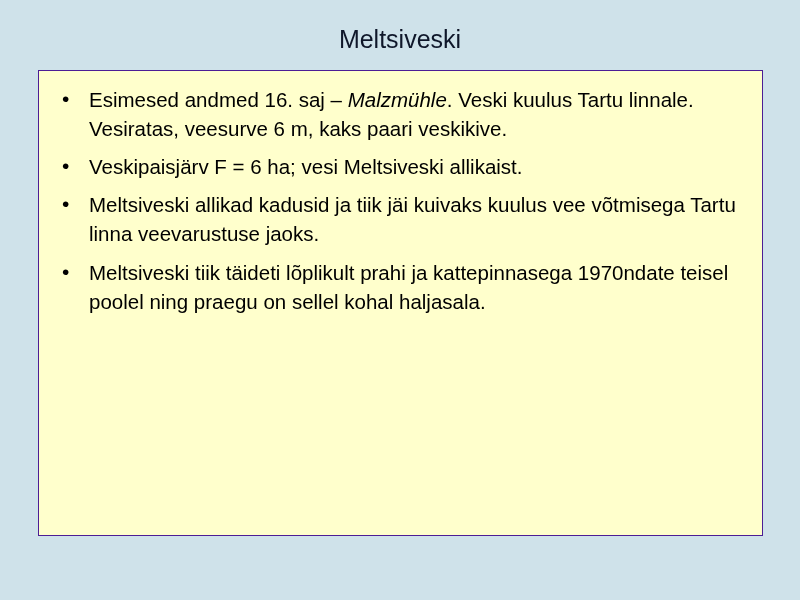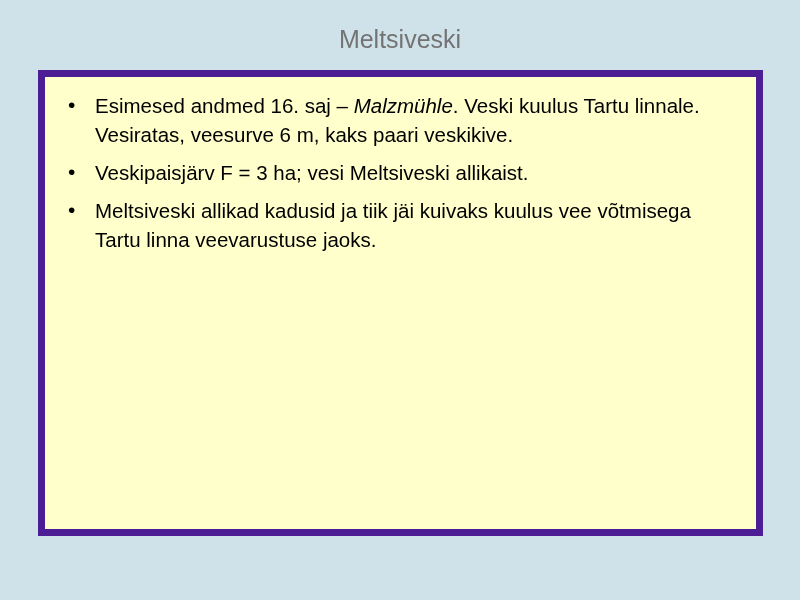--- a/index.html
+++ b/index.html
@@ -19,31 +19,31 @@
     height: 600px;
     box-sizing: border-box;
   }
   .slide-title {
     position: absolute;
     top: 24px;
     left: 0;
     width: 800px;
     text-align: center;
     font-size: 25px;
-    color: #737373;
+    color: #0f172a;
     line-height: 1.2;
   }
   .content-box {
     position: absolute;
     top: 70px;
     left: 38px;
     width: 725px;
     height: 466px;
     background: #ffffcc;
-    border: 7px solid #4c1d95;
+    border: 1px solid #4c1d95;
     box-sizing: border-box;
     padding: 14px 16px 10px 16px;
   }
   ul.bullets {
     list-style: none;
     margin: 0;
     padding: 0;
   }
   ul.bullets > li {
     position: relative;
@@ -66,18 +66,19 @@
 </head>
 <body>
 
 <div class="slide">
 
   <div class="slide-title">Meltsiveski</div>
 
   <div class="content-box">
     <ul class="bullets" id="bullet-list">
         <li><span>Esimesed andmed 16. saj – </span><span class="it">Malzmühle</span><span>. Veski kuulus Tartu linnale. Vesiratas, veesurve 6 m, kaks paari veskikive.</span></li>
-        <li><span>Veskipaisjärv F = 3 ha; vesi Meltsiveski allikaist.</span></li>
+        <li><span>Veskipaisjärv F = 6 ha; vesi Meltsiveski allikaist.</span></li>
         <li><span>Meltsiveski allikad kadusid ja tiik jäi kuivaks kuulus vee võtmisega Tartu linna veevarustuse jaoks.</span></li>
+        <li><span>Meltsiveski tiik täideti lõplikult prahi ja kattepinnasega 1970ndate teisel poolel ning praegu on sellel kohal haljasala.</span></li>
       </ul>
   </div>
 
 </div>
 
 </body></html>

